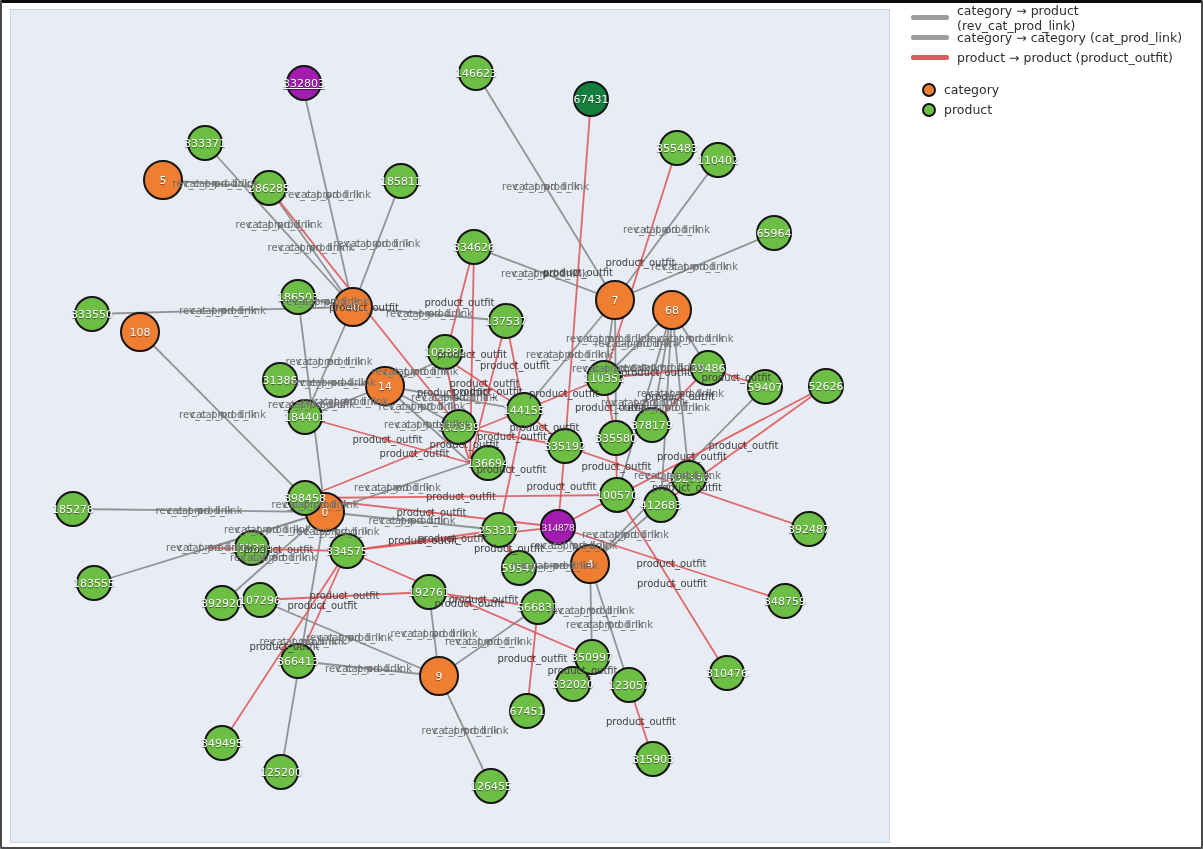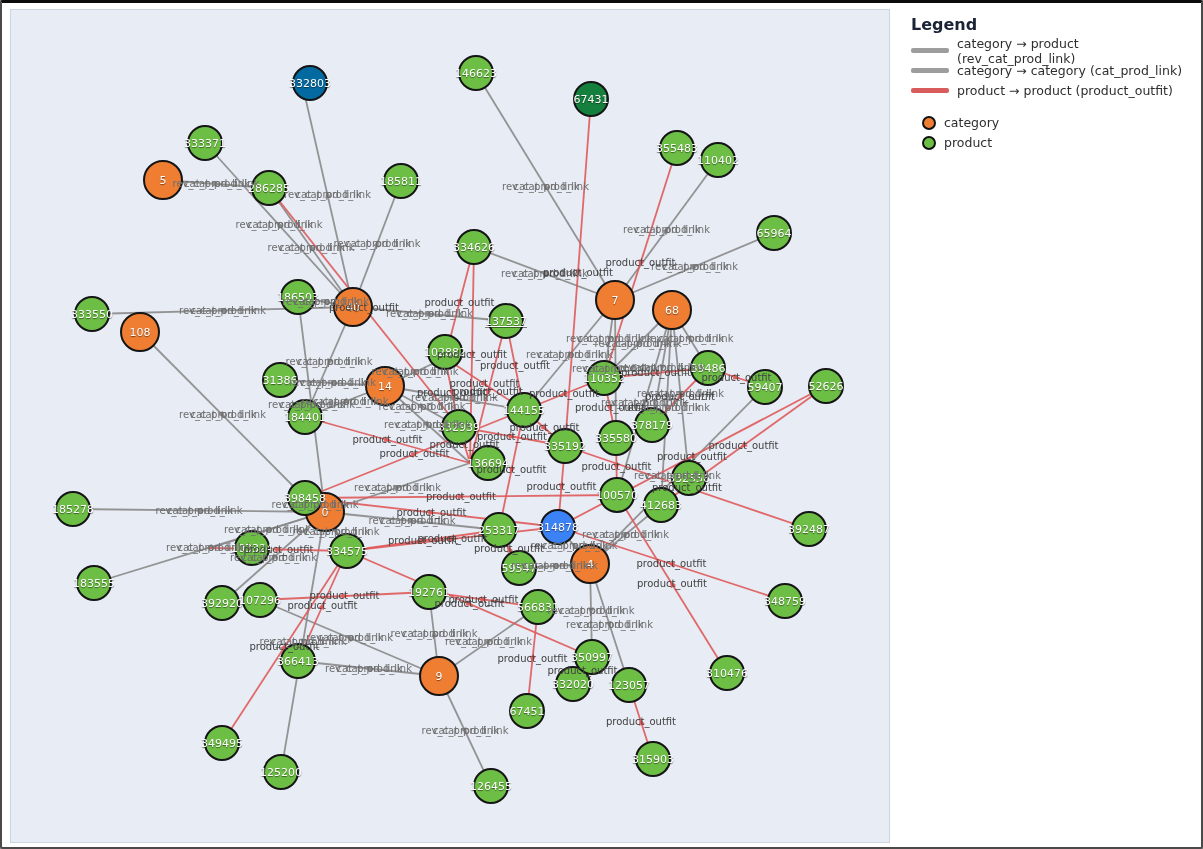--- a/index.html
+++ b/index.html
@@ -230,35 +230,35 @@
   <div id="node-layer">
       <div class="node" style="height: 40px; width: 40px; left: 141px; top: 157px; background: rgb(239, 126, 50);">5</div>
       <div class="node" style="height: 40px; width: 40px; left: 118px; top: 309px; background: rgb(239, 126, 50);">108</div>
       <div class="node" style="height: 40px; width: 40px; left: 331px; top: 284px; background: rgb(239, 126, 50);">40</div>
       <div class="node" style="height: 40px; width: 40px; left: 363px; top: 363px; background: rgb(239, 126, 50);">14</div>
       <div class="node" style="height: 40px; width: 40px; left: 593px; top: 277px; background: rgb(239, 126, 50);">7</div>
       <div class="node" style="height: 40px; width: 40px; left: 650px; top: 287px; background: rgb(239, 126, 50);">68</div>
       <div class="node" style="height: 40px; width: 40px; left: 303px; top: 489px; background: rgb(239, 126, 50);">0</div>
       <div class="node" style="height: 40px; width: 40px; left: 568px; top: 541px; background: rgb(239, 126, 50);">4</div>
       <div class="node" style="height: 40px; width: 40px; left: 417px; top: 653px; background: rgb(239, 126, 50);">9</div>
-      <div class="node" style="height: 36px; width: 36px; left: 290px; top: 62px; background: #0369a1;">332803</div>
+      <div class="node" style="height: 36px; width: 36px; left: 284px; top: 62px; background: #a21caf; text-decoration: underline;">332803</div>
       <div class="node" style="height: 36px; width: 36px; left: 185px; top: 122px; background: rgb(109, 190, 69);">333371</div>
       <div class="node" style="height: 36px; width: 36px; left: 249px; top: 167px; background: rgb(109, 190, 69);">286285</div>
       <div class="node" style="height: 36px; width: 36px; left: 381px; top: 160px; background: rgb(109, 190, 69); text-align: right;">185811</div>
       <div class="node" style="height: 36px; width: 36px; left: 456px; top: 52px; background: rgb(109, 190, 69);">146623</div>
       <div class="node" style="height: 36px; width: 36px; left: 571px; top: 78px; background: #15803d;">67431</div>
       <div class="node" style="height: 36px; width: 36px; left: 657px; top: 127px; background: rgb(109, 190, 69);">355483</div>
       <div class="node" style="height: 36px; width: 36px; left: 698px; top: 139px; background: rgb(109, 190, 69);">110402</div>
       <div class="node" style="height: 36px; width: 36px; left: 754px; top: 212px; background: rgb(109, 190, 69);">65964</div>
       <div class="node" style="height: 36px; width: 36px; left: 454px; top: 226px; background: rgb(109, 190, 69);">334626</div>
       <div class="node" style="height: 36px; width: 36px; left: 278px; top: 276px; background: rgb(109, 190, 69);">186503</div>
       <div class="node" style="height: 36px; width: 36px; left: 72px; top: 293px; background: rgb(109, 190, 69);">333550</div>
       <div class="node" style="height: 36px; width: 36px; left: 260px; top: 359px; background: rgb(109, 190, 69);">31386</div>
       <div class="node" style="height: 36px; width: 36px; left: 285px; top: 396px; background: rgb(109, 190, 69);">184401</div>
-      <div class="node" style="height: 36px; width: 36px; left: 486px; top: 300px; background: rgb(109, 190, 69); text-decoration: underline;">137537</div>
+      <div class="node" style="height: 36px; width: 36px; left: 486px; top: 300px; background: rgb(109, 190, 69);">137537</div>
       <div class="node" style="height: 36px; width: 36px; left: 425px; top: 331px; background: rgb(109, 190, 69);">102882</div>
       <div class="node" style="height: 36px; width: 36px; left: 584px; top: 357px; background: rgb(109, 190, 69);">110352</div>
       <div class="node" style="height: 36px; width: 36px; left: 504px; top: 389px; background: rgb(109, 190, 69);">144155</div>
       <div class="node" style="height: 36px; width: 36px; left: 439px; top: 406px; background: rgb(109, 190, 69);">332939</div>
       <div class="node" style="height: 36px; width: 36px; left: 545px; top: 425px; background: rgb(109, 190, 69);">335192</div>
       <div class="node" style="height: 36px; width: 36px; left: 468px; top: 442px; background: rgb(109, 190, 69);">136694</div>
       <div class="node" style="height: 36px; width: 36px; left: 596px; top: 417px; background: rgb(109, 190, 69);">335580</div>
       <div class="node" style="height: 36px; width: 36px; left: 632px; top: 404px; background: rgb(109, 190, 69); text-align: center;">378179</div>
       <div class="node" style="height: 36px; width: 36px; left: 688px; top: 347px; background: rgb(109, 190, 69);">39486</div>
       <div class="node" style="height: 36px; width: 36px; left: 745px; top: 366px; background: rgb(109, 190, 69);">59407</div>
@@ -269,21 +269,21 @@
       <div class="node" style="height: 36px; width: 36px; left: 789px; top: 508px; background: rgb(109, 190, 69);">392487</div>
       <div class="node" style="height: 36px; width: 36px; left: 53px; top: 488px; background: rgb(109, 190, 69);">185278</div>
       <div class="node" style="height: 36px; width: 36px; left: 190px; top: 527px; background: rgb(109, 190, 69); margin-left: 42px;">103324</div>
       <div class="node" style="height: 36px; width: 36px; left: 74px; top: 562px; background: rgb(109, 190, 69);">183555</div>
       <div class="node" style="height: 36px; width: 36px; left: 202px; top: 582px; background: rgb(109, 190, 69);">392920</div>
       <div class="node" style="height: 36px; width: 36px; left: 240px; top: 579px; background: rgb(109, 190, 69);">107296</div>
       <div class="node" style="height: 36px; width: 36px; left: 278px; top: 640px; background: rgb(109, 190, 69);">366413</div>
       <div class="node" style="height: 36px; width: 36px; left: 202px; top: 722px; background: rgb(109, 190, 69);">349495</div>
       <div class="node" style="height: 36px; width: 36px; left: 261px; top: 751px; background: rgb(109, 190, 69);">125200</div>
       <div class="node" style="height: 36px; width: 36px; left: 479px; top: 509px; background: rgb(109, 190, 69);">253317</div>
-      <div class="node" style="height: 36px; width: 36px; left: 538px; top: 506px; background: #3b82f6;">314878</div>
+      <div class="node" style="height: 36px; width: 36px; left: 538px; top: 506px; background: #a21caf; font-family: Liberation Serif, serif;">314878</div>
       <div class="node" style="height: 36px; width: 36px; left: 499px; top: 547px; background: rgb(109, 190, 69);">59547</div>
       <div class="node" style="height: 36px; width: 36px; left: 518px; top: 586px; background: rgb(109, 190, 69);">566831</div>
       <div class="node" style="height: 36px; width: 36px; left: 409px; top: 571px; background: rgb(109, 190, 69);">192761</div>
       <div class="node" style="height: 36px; width: 36px; left: 553px; top: 663px; background: rgb(109, 190, 69);">332020</div>
       <div class="node" style="height: 36px; width: 36px; left: 572px; top: 636px; background: rgb(109, 190, 69);">350997</div>
       <div class="node" style="height: 36px; width: 36px; left: 609px; top: 664px; background: rgb(109, 190, 69);">123057</div>
       <div class="node" style="height: 36px; width: 36px; left: 507px; top: 690px; background: rgb(109, 190, 69);">67451</div>
       <div class="node" style="height: 36px; width: 36px; left: 471px; top: 765px; background: rgb(109, 190, 69);">126455</div>
       <div class="node" style="height: 36px; width: 36px; left: 633px; top: 738px; background: rgb(109, 190, 69);">315903</div>
       <div class="node" style="height: 36px; width: 36px; left: 765px; top: 580px; background: rgb(109, 190, 69);">348759</div>
@@ -430,21 +430,20 @@
       <text x="421" y="540.5" text-anchor="middle" class="elabel-red">product_outfit</text>
       <text x="467.5" y="604" text-anchor="middle" class="elabel-red">product_outfit</text>
       <text x="450.5" y="539" text-anchor="middle" class="elabel-red">product_outfit</text>
       <text x="614.5" y="466.5" text-anchor="middle" class="elabel-red">product_outfit</text>
       <text x="542.5" y="428" text-anchor="middle" class="elabel-red">product_outfit</text>
       <text x="509.5" y="470" text-anchor="middle" class="elabel-red">product_outfit</text>
       <text x="559.5" y="486.5" text-anchor="middle" class="elabel-red">product_outfit</text>
     </svg>
 
   <div class="legend">
-    <div class="legend-title">Legend</div>
 
     <div class="legend-row">
       <span class="swatch-line" id="sw-line-0" style="background: rgb(157, 157, 157);"></span>
       <span class="ltext">category → product (rev_cat_prod_link)</span>
     </div>
     <div class="legend-row">
       <span class="swatch-line" id="sw-line-1" style="background: rgb(157, 157, 157);"></span>
       <span class="ltext">category → category (cat_prod_link)</span>
     </div>
     <div class="legend-row">

